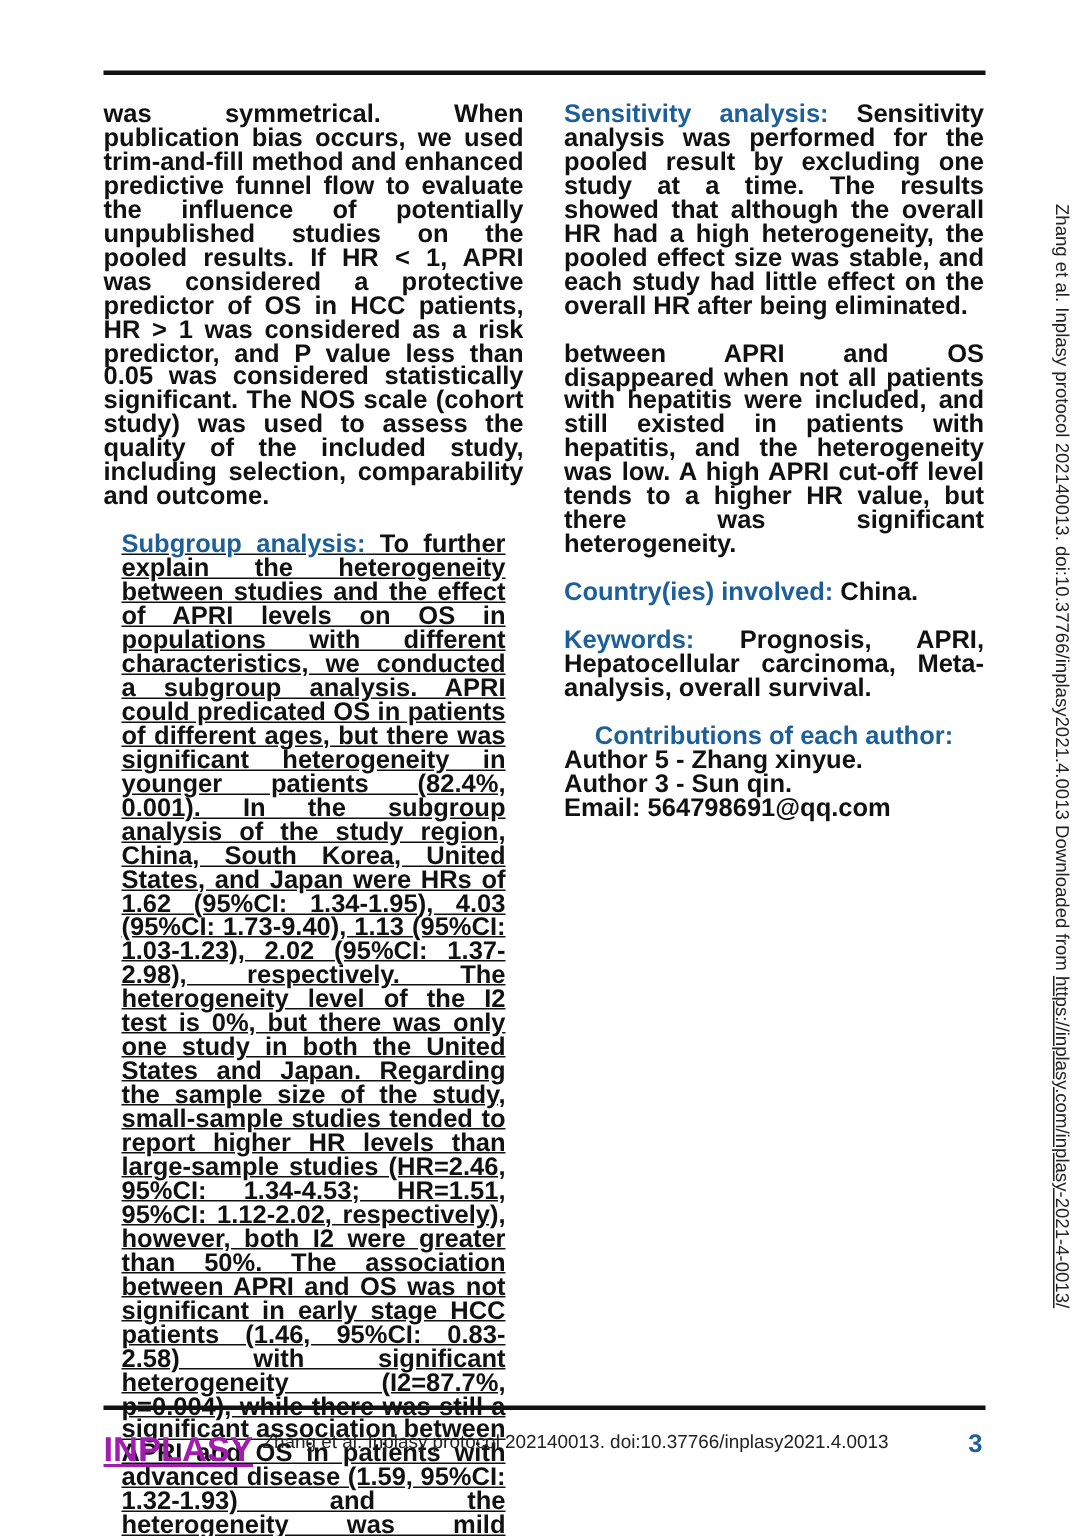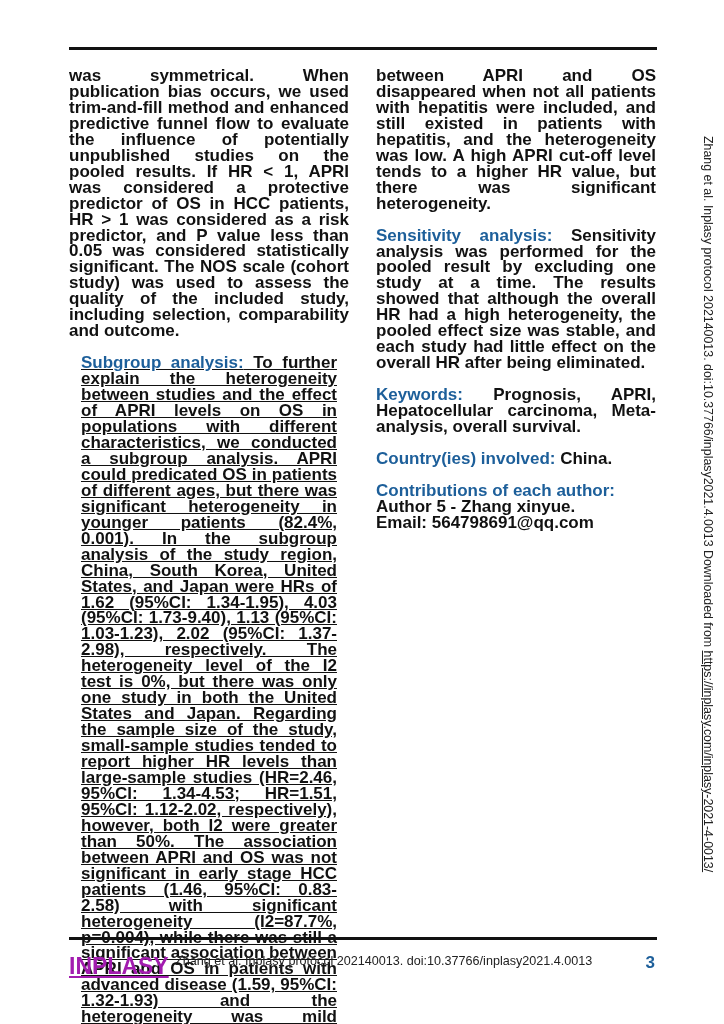--- a/index.html
+++ b/index.html
@@ -7,21 +7,21 @@
          font-family: "Liberation Sans", sans-serif; color: #111; }
   .rule { position: absolute; left: 69px; width: 588px; height: 3px; background: #111; }
   .rule.top { top: 47px; }
   .rule.bottom { top: 937px; }
   .col { position: absolute; top: 68px; width: 280px; font-size: 17px; font-weight: bold;
          line-height: 15.95px; text-align: justify; }
   .col.left { left: 69px; }
   .col.right { left: 376px; }
   .col p { margin: 0 0 16px 0; }
   .col p.tight { margin: 12px; text-decoration: underline; }
-  .head { color: #1d5f9a; }
+  .head { color: #1d5f9a; text-align: center; }
   .side { position: absolute; left: 697px; top: 136px; width: 20px; height: 760px; }
   .side-inner { position: absolute; left: 0; top: 0; transform-origin: 0 0;
                 transform: translate(18px, 0) rotate(90deg); white-space: nowrap;
                 font-size: 12.4px; color: #222; }
   .side-inner .link { text-decoration: underline; }
   .footer { position: absolute; top: 953px; left: 69px; width: 588px; height: 24px; }
   .brand { position: absolute; left: 0; top: 0; font-size: 23px; font-weight: bold; color: #a21caf; text-decoration: underline; }
   .cite { position: absolute; left: 106px; top: 1px; font-size: 12.6px; color: #222; }
   .pageno { position: absolute; right: 2px; top: 0; font-size: 17px; font-weight: bold; color: #1d5f9a; }
 </style>
@@ -29,27 +29,28 @@
 <body>
 
 <div class="rule top"></div>
 
 <div class="col left">
   <p>was symmetrical. When publication bias occurs, we used trim-and-fill method and enhanced predictive funnel flow to evaluate the influence of potentially unpublished studies on the pooled results. If HR &lt; 1, APRI was considered a protective predictor of OS in HCC patients, HR &gt; 1 was considered as a risk predictor, and P value less than 0.05 was considered statistically significant. The NOS scale (cohort study) was used to assess the quality of the included study, including selection, comparability and outcome.</p>
   <p class="tight"><span class="head">Subgroup analysis:</span><span> To further explain the heterogeneity between studies and the effect of APRI levels on OS in populations with different characteristics, we conducted a subgroup analysis. APRI could predicated OS in patients of different ages, but there was significant heterogeneity in younger patients (82.4%, 0.001). In the subgroup analysis of the study region, China, South Korea, United States, and Japan were HRs of 1.62 (95%CI: 1.34-1.95), 4.03 (95%CI: 1.73-9.40), 1.13 (95%CI: 1.03-1.23), 2.02 (95%CI: 1.37-2.98), respectively. The heterogeneity level of the I2 test is 0%, but there was only one study in both the United States and Japan. Regarding the sample size of the study, small-sample studies tended to report higher HR levels than large-sample studies (HR=2.46, 95%CI: 1.34-4.53; HR=1.51, 95%CI: 1.12-2.02, respectively), however, both I2 were greater than 50%. The association between APRI and OS was not significant in early stage HCC patients (1.46, 95%CI: 0.83-2.58) with significant heterogeneity (I2=87.7%, p=0.004), while there was still a significant association between APRI and OS in patients with advanced disease (1.59, 95%CI: 1.32-1.93) and the heterogeneity was mild (I2=0.0%, p=0.501). The pooled result of prospective studies showed that the association between APRI and OS was not statistically significant, but there was significant heterogeneity. In the subgroup analysis of treatment method, surgery or other therapies (chemotherapy, radiotherapy) had little effect on the association between APRI and OS, both of which had high heterogeneity. The statistical significance</span></p>
 </div>
 
 <div class="col right">
+  <p><span class="head">Sensitivity analysis:</span><span> Sensitivity analysis was performed for the pooled result by excluding one study at a time. The results showed that although the overall HR had a high heterogeneity, the pooled effect size was stable, and each study had little effect on the overall HR after being eliminated.</span></p>
   <p>between APRI and OS disappeared when not all patients with hepatitis were included, and still existed in patients with hepatitis, and the heterogeneity was low. A high APRI cut-off level tends to a higher HR value, but there was significant heterogeneity.</p>
-  <p><span class="head">Sensitivity analysis:</span><span> Sensitivity analysis was performed for the pooled result by excluding one study at a time. The results showed that although the overall HR had a high heterogeneity, the pooled effect size was stable, and each study had little effect on the overall HR after being eliminated.</span></p>
+  <p><span class="head">Country(ies) involved:</span><span> China.</span></p>
   <p><span class="head">Keywords:</span><span> Prognosis, APRI, Hepatocellular carcinoma, Meta-analysis, overall survival.</span></p>
-  <p><span class="head">Country(ies) involved:</span><span> China.</span></p>
   <div style="text-align:left;">
     <div class="head">Contributions of each author:</div>
     <div>Author 5 - Zhang xinyue.</div>
+    <div>Author 3 - Sun qin.</div>
     <div>Email: 564798691@qq.com</div>
   </div>
 </div>
 
 <div class="side">
   <div class="side-inner"><span>Zhang et al. Inplasy protocol 202140013. doi:10.37766/inplasy2021.4.0013 Downloaded from </span><span class="link">https://inplasy.com/inplasy-2021-4-0013/</span></div>
 </div>
 
 <div class="rule bottom"></div>
 

